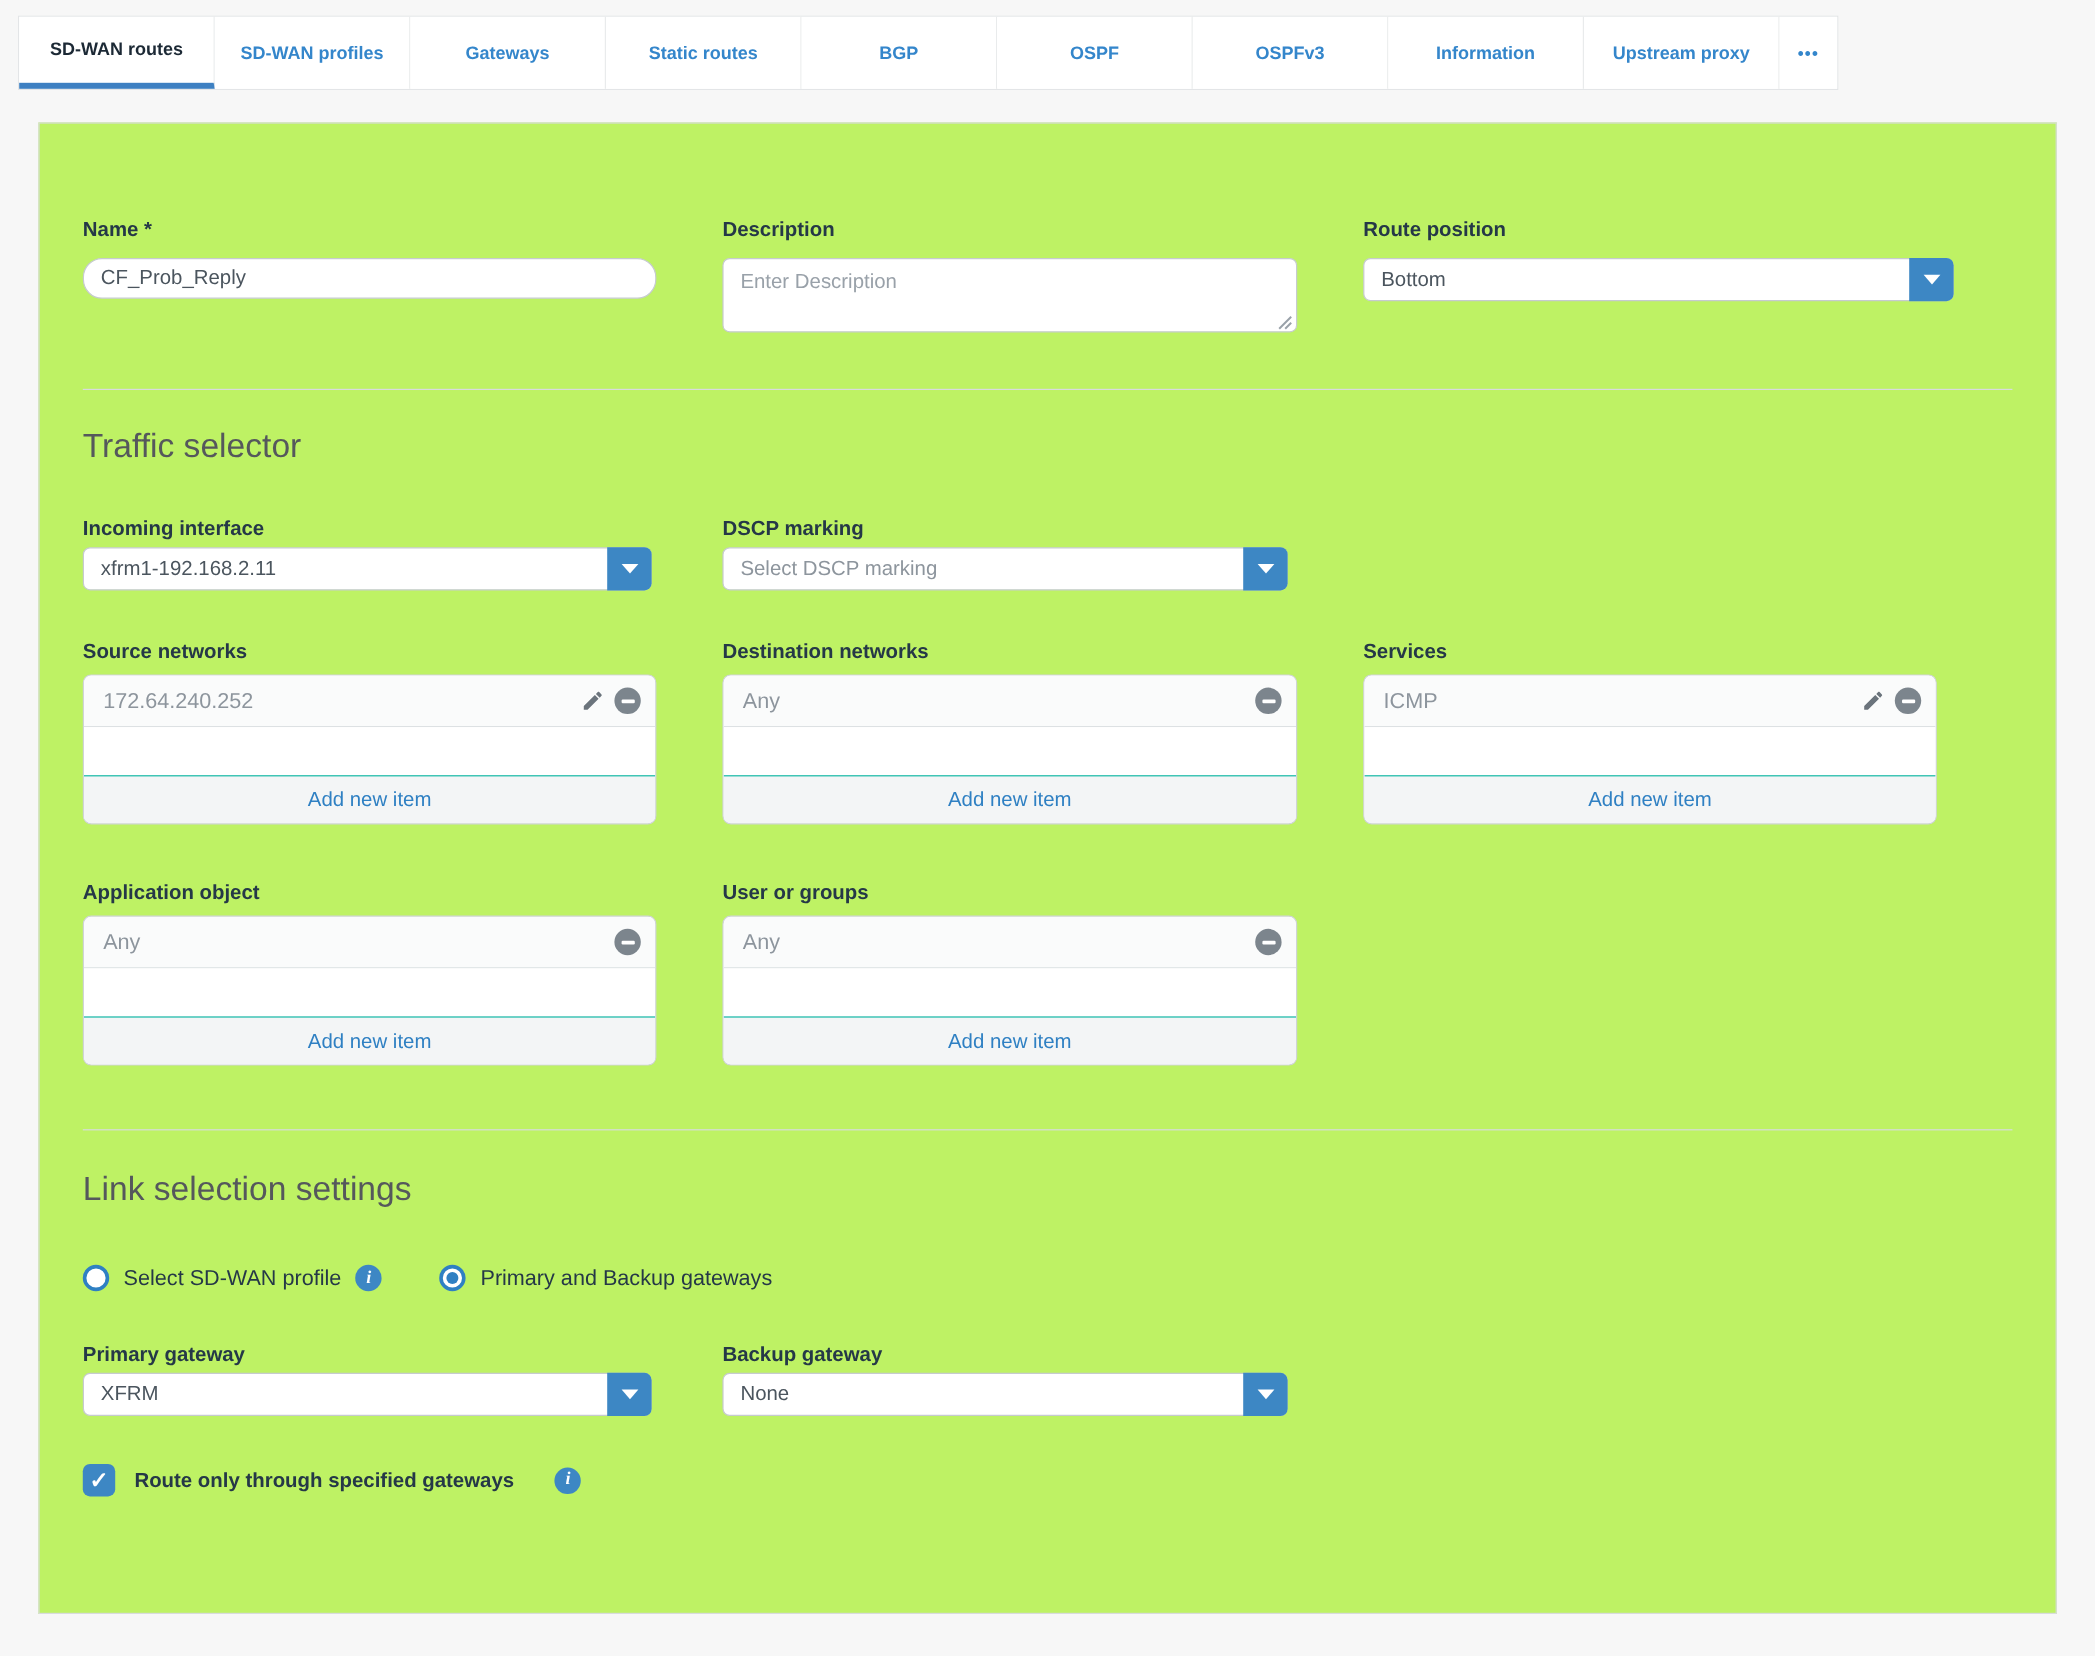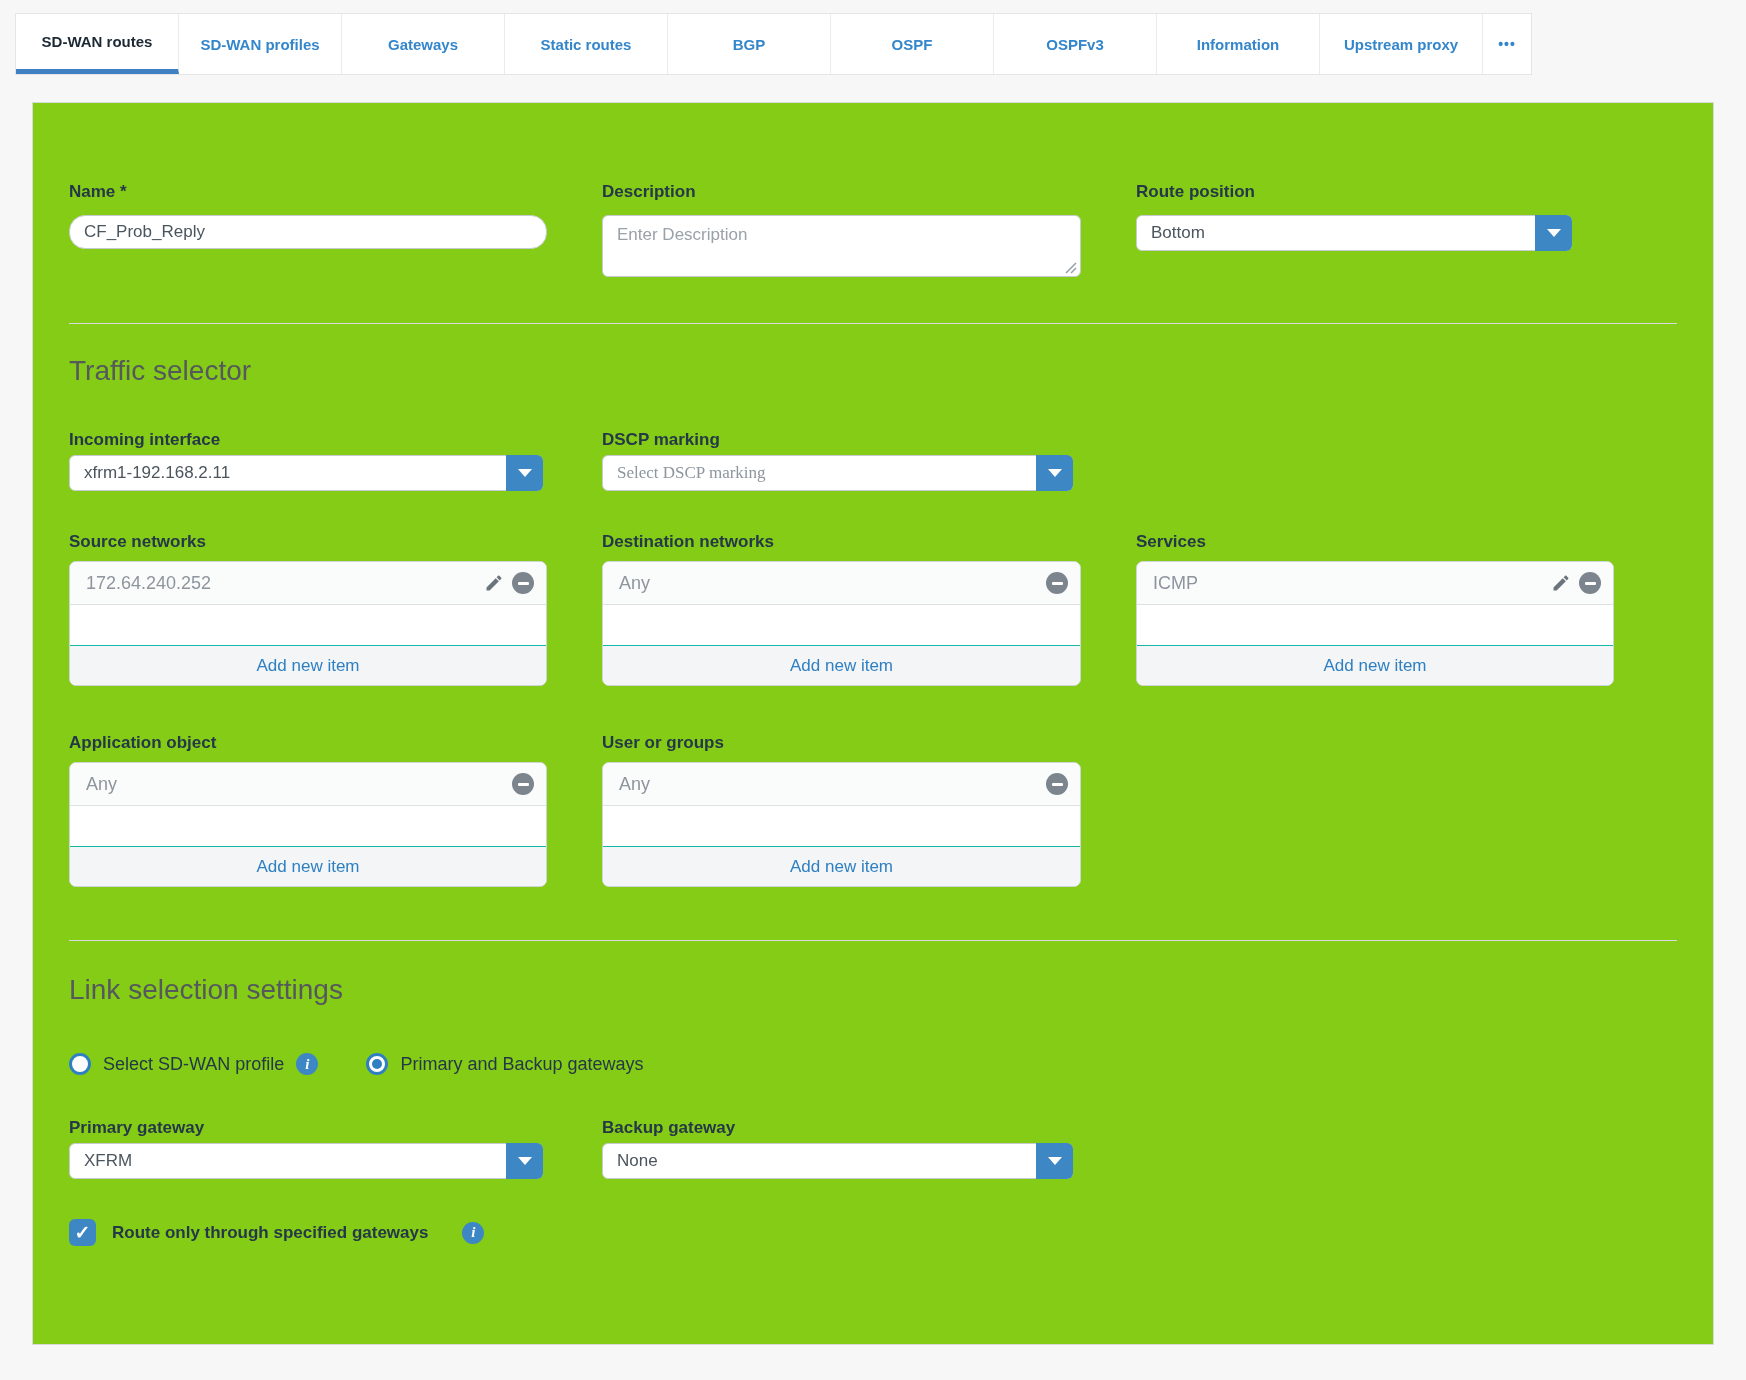--- a/index.html
+++ b/index.html
@@ -27,21 +27,21 @@
   }
   .tab.active {
     color:#1c2935;
     border-bottom:5px solid #3e80c2;
   }
   .tab.more { width:48px; border-right:none; letter-spacing:1px; font-size:14px; }
 
   
   .panel {
     position:absolute; left:32px; top:102px; width:1682px; height:1243px;
-    background:#84cc16; border:1px solid #d8dbdd;
+    background:#bef264; border:1px solid #d8dbdd;
   }
   .content { padding:0 36px; }
 
   .grid3 { display:grid; grid-template-columns:478px 479px 478px; column-gap:55px; }
 
   .field-label {
     font-size:17px; font-weight:700; color:#253847;
     line-height:21px; margin-bottom:13px; display:block;
   }
 
@@ -67,21 +67,21 @@
   .select {
     position:relative; height:36px;
     border:1px solid #c6cbcf; border-radius:6px;
     background:#fff; cursor:pointer;
     display:flex; align-items:center;
   }
   .select .sel-value {
     padding:0 14px; font-size:17px; color:#4b555e;
     white-space:nowrap; overflow:hidden;
   }
-  .select .sel-value.placeholder { color:#8d959d;font-family:Liberation Serif, serif; }
+  .select .sel-value.placeholder { color:#8d959d; }
   .sel-btn {
     position:absolute; right:-1px; top:-1px; bottom:-1px; width:37px;
     background:#3d87c4; border-radius:0 6px 6px 0;
     display:flex; align-items:center; justify-content:center;
   }
   .caret-down {
     width:0; height:0;
     border-left:7px solid transparent; border-right:7px solid transparent;
     border-top:8px solid #fff;
   }
@@ -182,21 +182,21 @@
         <div class="textarea-wrap">
           <textarea class="textarea" placeholder="Enter Description" style=""></textarea>
           <svg class="resize-handle" width="14" height="14" viewBox="0 0 14 14">
             <line x1="3" y1="13" x2="13" y2="3" stroke="#99a1a9" stroke-width="1.6"></line>
             <line x1="8" y1="13" x2="13" y2="8" stroke="#99a1a9" stroke-width="1.6"></line>
           </svg>
         </div>
       </div>
       <div>
         <span class="field-label">Route position</span>
-        <div class="select" style="width:436px;">
+        <div class="select" style="width:492px;">
           <span class="sel-value">Bottom</span>
           <span class="sel-btn">
               <span class="caret-down"></span>
             </span>
         </div>
       </div>
     </div>
 
     <hr class="divider mt-div1">
 

